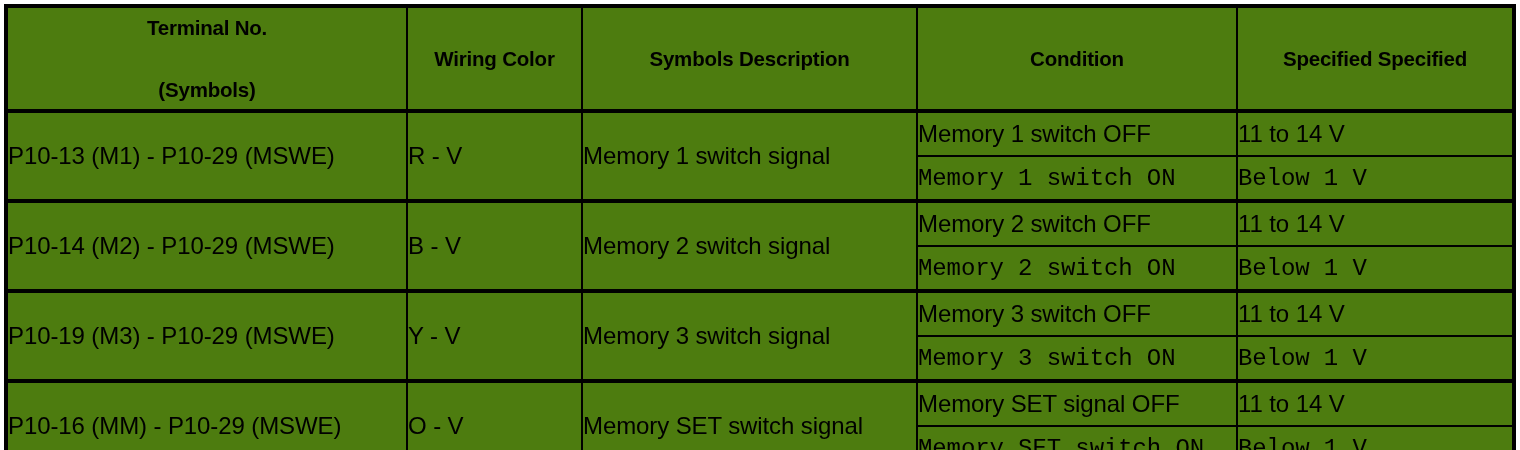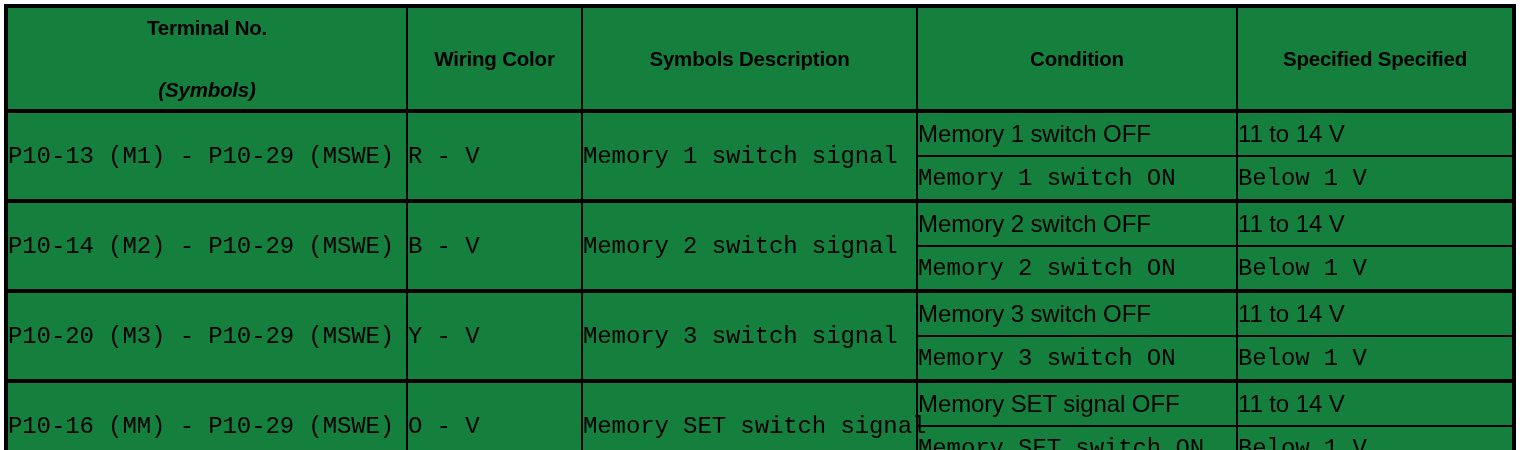--- a/index.html
+++ b/index.html
@@ -28,54 +28,53 @@
     table-layout: fixed;
     width: 1512px;
     margin: 4px 0 0 4px;
     background: #ffffff;
   }
 
   table.spec-table td {
     border: 2px solid #000000;
     padding: 0;
     vertical-align: middle;
-    background: #15803d;
+    background: #4d7c0f;
   }
 
   
   table.spec-table {
     border: 4px solid #000000;
   }
 
   
   .hdr-cell {
     text-align: center;
     font-weight: bold;
     font-size: 20.5px;
     letter-spacing: -0.2px;
     height: 101px;
     padding: 0 6px;
     border-bottom-width: 4px !important;
   }
   .hdr-line-1 { display: block; line-height: 1.15; }
-  .hdr-line-2 { display: block; line-height: 1.15; margin-top: 38px; font-style: italic; }
+  .hdr-line-2 { display: block; line-height: 1.15; margin-top: 38px; }
 
   
   .cell-text {
     font-size: 24px;
     letter-spacing: -0.1px;
     padding: 0 7px;
     white-space: nowrap;
   }
 
   
   .grp-cell {
     height: 84px;
     border-bottom-width: 4px !important;
-    font-family: Liberation Mono, monospace;
   }
 
   
   .grp-end {
     border-bottom-width: 4px !important;
     font-family: Liberation Mono, monospace;
   }
 
   
   .sub-cell {
@@ -128,21 +127,21 @@
         <td class="cell-text grp-cell" rowspan="2">Memory 2 switch signal</td>
         <td class="cell-text sub-cell">Memory 2 switch OFF</td>
         <td class="cell-text sub-cell">11 to 14 V</td>
       </tr>
       <tr>
         <td class="cell-text sub-cell grp-end">Memory 2 switch ON</td>
         <td class="cell-text sub-cell grp-end">Below 1 V</td>
       </tr>
 
       <tr>
-        <td class="cell-text grp-cell" rowspan="2">P10-20 (M3) - P10-29 (MSWE)</td>
+        <td class="cell-text grp-cell" rowspan="2">P10-19 (M3) - P10-29 (MSWE)</td>
         <td class="cell-text grp-cell" rowspan="2">Y - V</td>
         <td class="cell-text grp-cell" rowspan="2">Memory 3 switch signal</td>
         <td class="cell-text sub-cell">Memory 3 switch OFF</td>
         <td class="cell-text sub-cell">11 to 14 V</td>
       </tr>
       <tr>
         <td class="cell-text sub-cell grp-end">Memory 3 switch ON</td>
         <td class="cell-text sub-cell grp-end">Below 1 V</td>
       </tr>
 

